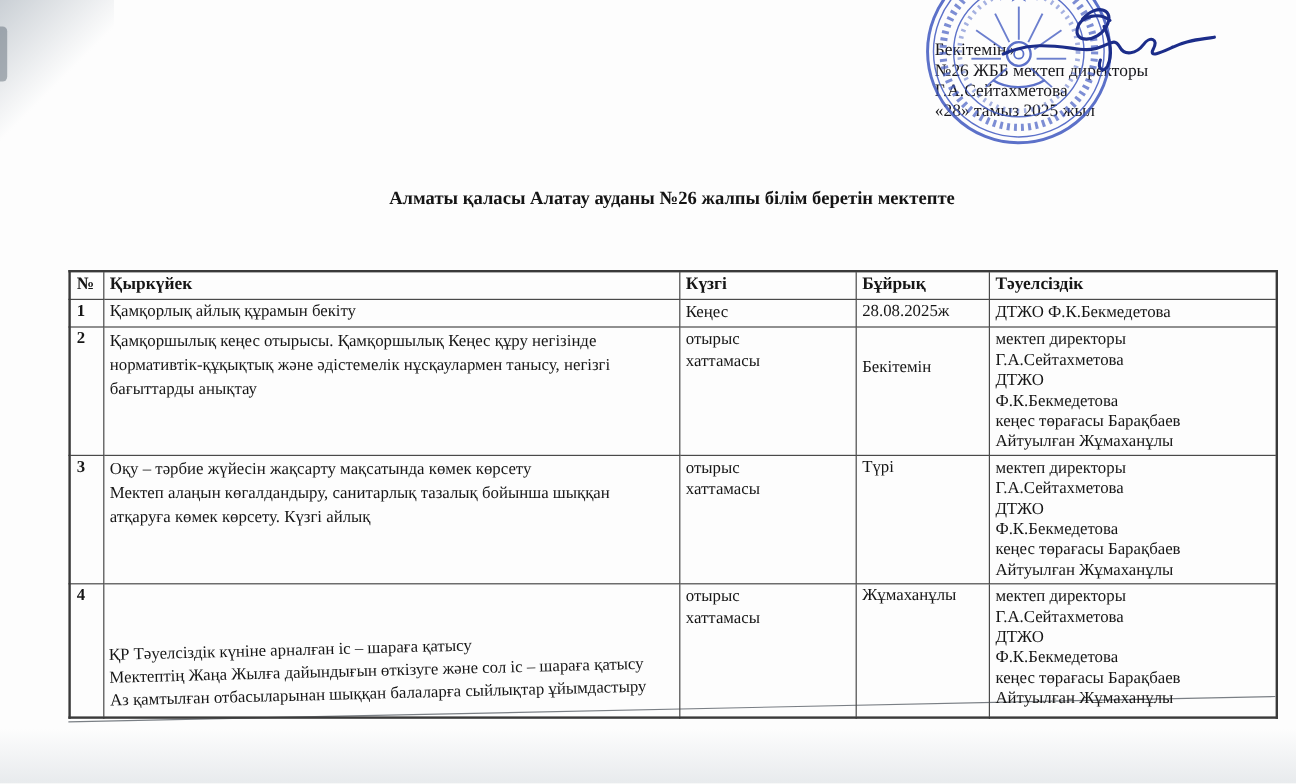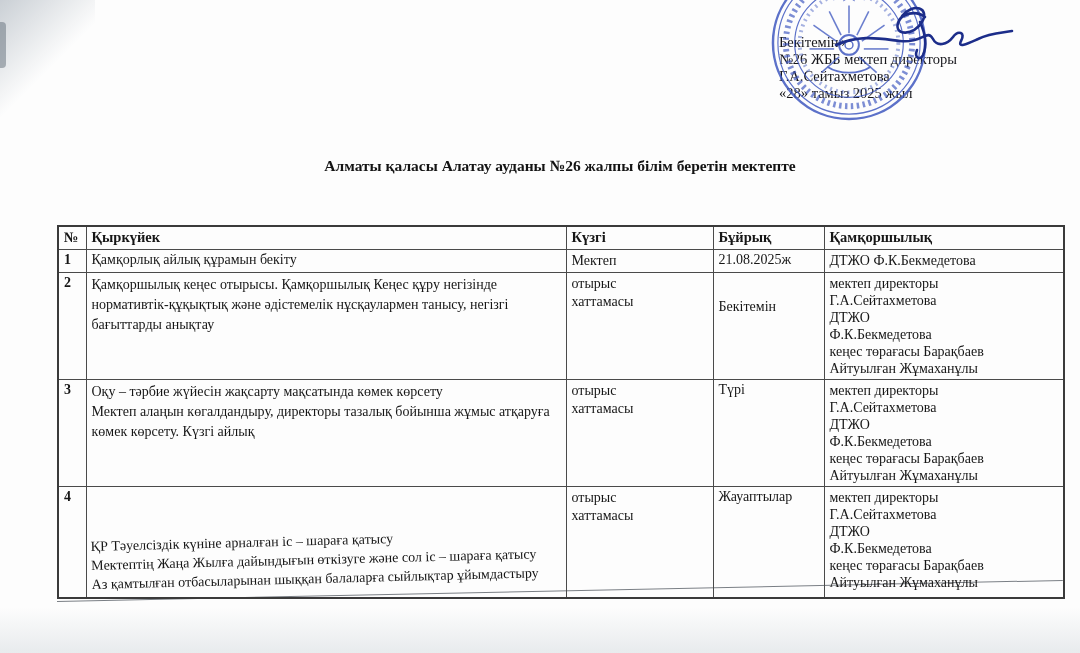--- a/index.html
+++ b/index.html
@@ -133,68 +133,68 @@
       <col style="width:147px">
     <col style="width:111px">
       <col style="width:240px">
   </colgroup>
   <thead>
     <tr style="height:23px">
       <th>№</th>
       <th>Қыркүйек</th>
       <th>Күзгі</th>
       <th>Бұйрық</th>
-      <th>Қамқоршылық</th>
+      <th>Тәуелсіздік</th>
     </tr>
   </thead>
   <tbody>
     <tr style="height:23px">
       <td class="c-num">1</td>
       <td class="pre">Қамқорлық айлық құрамын бекіту</td>
-      <td class="c-type pre">Мектеп</td>
-      <td>21.08.2025ж</td>
+      <td class="c-type pre">Кеңес</td>
+      <td>28.08.2025ж</td>
       <td class="c-resp pre">ДТЖО Ф.К.Бекмедетова</td>
     </tr>
     <tr style="height:107px">
       <td class="c-num">2</td>
       <td class="pre" style="line-height:20px">Қамқоршылық кеңес отырысы. Қамқоршылық Кеңес құру негізінде нормативтік-құқықтық және әдістемелік нұсқаулармен танысу, негізгі бағыттарды анықтау</td>
       <td class="c-type pre">отырыс
 хаттамасы</td>
       <td style="padding-top:26px">Бекітемін</td>
       <td class="c-resp pre">мектеп директоры
 Г.А.Сейтахметова
 ДТЖО
 Ф.К.Бекмедетова
 кеңес төрағасы Барақбаев
 Айтуылған Жұмаханұлы</td>
     </tr>
     <tr style="height:99px">
       <td class="c-num">3</td>
       <td class="pre" style="line-height:20px">Оқу – тәрбие жүйесін жақсарту мақсатында көмек көрсету
-Мектеп алаңын көгалдандыру, директоры  тазалық бойынша жұмыс атқаруға көмек көрсету. Күзгі айлық</td>
+Мектеп алаңын көгалдандыру, санитарлық  тазалық бойынша шыққан атқаруға көмек көрсету. Күзгі айлық</td>
       <td class="c-type pre">отырыс
 хаттамасы</td>
       <td>Түрі</td>
       <td class="c-resp pre">мектеп директоры
 Г.А.Сейтахметова
 ДТЖО
 Ф.К.Бекмедетова
 кеңес төрағасы Барақбаев
 Айтуылған Жұмаханұлы</td>
     </tr>
     <tr style="height:112px">
       <td class="c-num">4</td>
       <td>
         <div class="pre slanted">ҚР Тәуелсіздік күніне арналған іс – шараға қатысу
 Мектептің Жаңа Жылға дайындығын өткізуге және сол іс – шараға қатысу
 Аз қамтылған отбасыларынан шыққан балаларға сыйлықтар ұйымдастыру</div>
       </td>
       <td class="c-type pre">отырыс
 хаттамасы</td>
-      <td>Жауаптылар</td>
+      <td>Жұмаханұлы</td>
       <td class="c-resp pre">мектеп директоры
 Г.А.Сейтахметова
 ДТЖО
 Ф.К.Бекмедетова
 кеңес төрағасы Барақбаев
 Айтуылған Жұмаханұлы</td>
     </tr>
   </tbody>
 </table>
 

